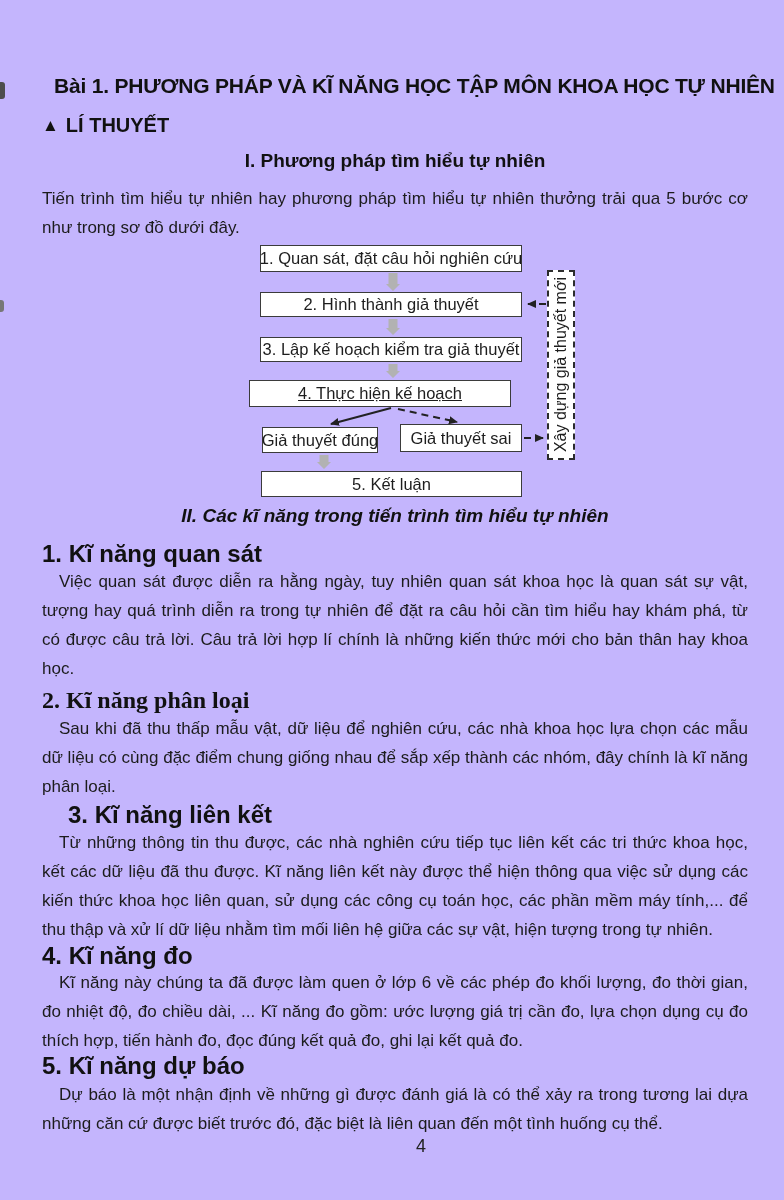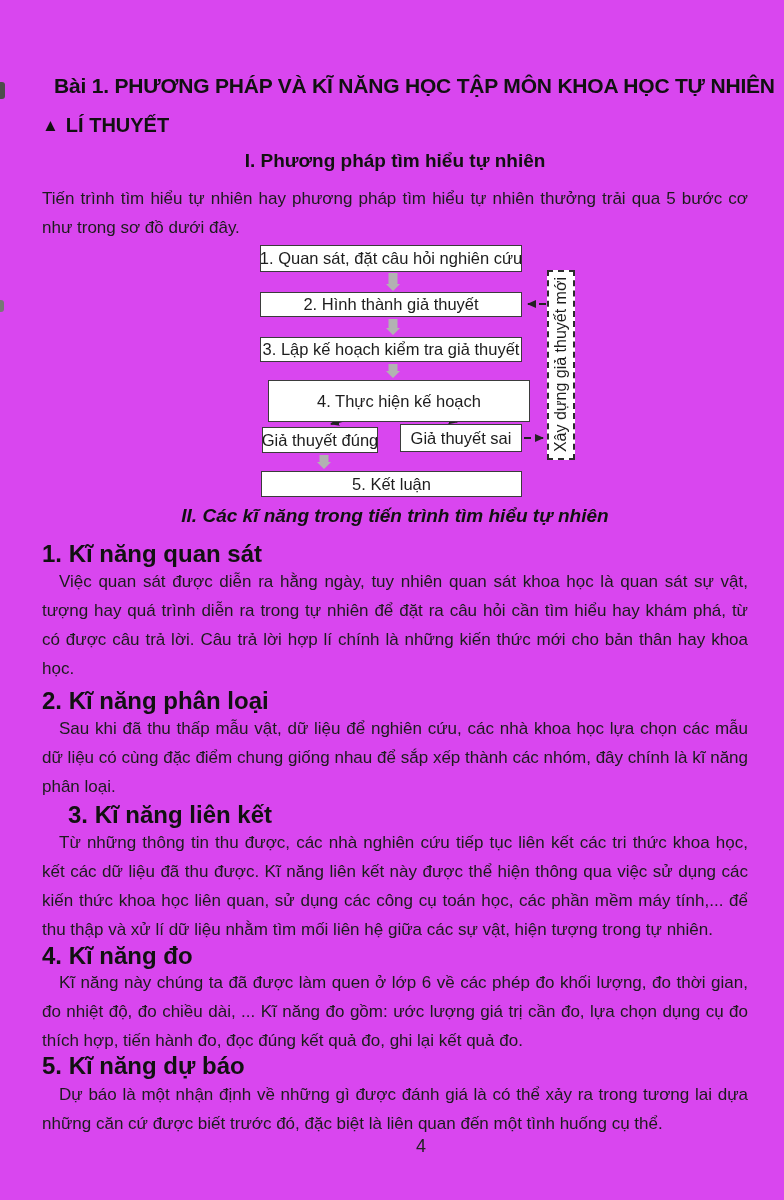--- a/index.html
+++ b/index.html
@@ -1,19 +1,19 @@
 <!DOCTYPE html>
 <html><head>
 <meta charset="utf-8">
 <style>
   html,body { margin:0; padding:0; }
   body { font-family: "Liberation Sans", sans-serif; }
   .page {
     position:relative; width:784px; height:1200px;
-    background:#d946ef; color:#1c1c1c; overflow:hidden;
+    background:#c4b5fd; color:#1c1c1c; overflow:hidden;
   }
   .content { position:absolute; left:42px; top:0; width:706px; height:1200px; }
   .abs { position:absolute; left:0; right:0; }
 
   .title {
     top:74px; left:12px; font-size:21px; font-weight:bold;
     letter-spacing:-0.2px; white-space:nowrap; color:#111;
   }
   .theory { top:114px; font-size:20px; font-weight:bold; color:#111; }
   .theory .tri { font-size:17px; margin-right:7px; position:relative; top:-1px; }
@@ -74,21 +74,21 @@
     <div class="abs h-roman" style="top:505px;font-style:italic;">II. Các kĩ năng trong tiến trình tìm hiểu tự nhiên</div>
 
     <div class="abs h-num" style="top:540px;">1. Kĩ năng quan sát</div>
     <div class="abs para para-indent" style="top:567px;">
         <div class="tline">Việc quan sát được diễn ra hằng ngày, tuy nhiên quan sát khoa học là quan sát sự vật, hiện</div>
         <div class="tline">tượng hay quá trình diễn ra trong tự nhiên để đặt ra câu hỏi cần tìm hiểu hay khám phá, từ đó</div>
         <div class="tline">có được câu trả lời. Câu trả lời hợp lí chính là những kiến thức mới cho bản thân hay khoa</div>
         <div class="tline">học.</div>
       </div>
 
-    <div class="abs h-num" style="top:687px;">2. Kĩ năng phân loại</div>
+    <div class="abs h-num" style="top:687px;font-family:Liberation Serif, serif;">2. Kĩ năng phân loại</div>
     <div class="abs para para-indent" style="top:714px;">
         <div class="tline">Sau khi đã thu thấp mẫu vật, dữ liệu để nghiên cứu, các nhà khoa học lựa chọn các mẫu vật,</div>
         <div class="tline">dữ liệu có cùng đặc điểm chung giống nhau để sắp xếp thành các nhóm, đây chính là kĩ năng</div>
         <div class="tline">phân loại.</div>
       </div>
 
     <div class="abs h-num" style="top:801px;margin-left:26px;">3. Kĩ năng liên kết</div>
     <div class="abs para para-indent" style="top:828px;">
         <div class="tline">Từ những thông tin thu được, các nhà nghiên cứu tiếp tục liên kết các tri thức khoa học, liên</div>
         <div class="tline">kết các dữ liệu đã thu được. Kĩ năng liên kết này được thể hiện thông qua việc sử dụng các</div>
@@ -128,21 +128,21 @@
       <line x1="391" y1="165" x2="331" y2="181" stroke="#222" stroke-width="2" marker-end="url(#ah)"></line>
       <line x1="398" y1="166" x2="457" y2="179" stroke="#222" stroke-width="2" stroke-dasharray="7 5" marker-end="url(#ah)"></line>
 
       <line x1="546" y1="61" x2="528" y2="61" stroke="#222" stroke-width="2" stroke-dasharray="7 5" marker-end="url(#ah)"></line>
       <line x1="524" y1="195" x2="543" y2="195" stroke="#222" stroke-width="2" stroke-dasharray="7 5" marker-end="url(#ah)"></line>
     </svg>
 
     <div class="fbox" style="left:260px; top:2px;   width:262px; height:27px;">1. Quan sát, đặt câu hỏi nghiên cứu</div>
     <div class="fbox" style="left:260px; top:49px;  width:262px; height:25px;">2. Hình thành giả thuyết</div>
     <div class="fbox" style="left:260px; top:94px;  width:262px; height:25px;">3. Lập kế hoạch kiểm tra giả thuyết</div>
-    <div class="fbox" style="left:268px; top:137px; width:262px; height:42px;">4. Thực hiện kế hoạch</div>
+    <div class="fbox" style="left:249px; top:137px; width:262px; height:27px;text-decoration:underline;">4. Thực hiện kế hoạch</div>
     <div class="fbox" style="left:262px; top:184px; width:116px; height:26px;">Giả thuyết đúng</div>
     <div class="fbox" style="left:400px; top:181px; width:122px; height:28px;">Giả thuyết sai</div>
     <div class="fbox" style="left:261px; top:228px; width:261px; height:26px;">5. Kết luận</div>
 
     <div class="sidebox" style="left:547px; top:27px; width:28px; height:190px;">
       <span class="vtext">Xây dựng giả thuyết mới</span>
     </div>
   </div>
 
   <div class="pagenum">4</div>

